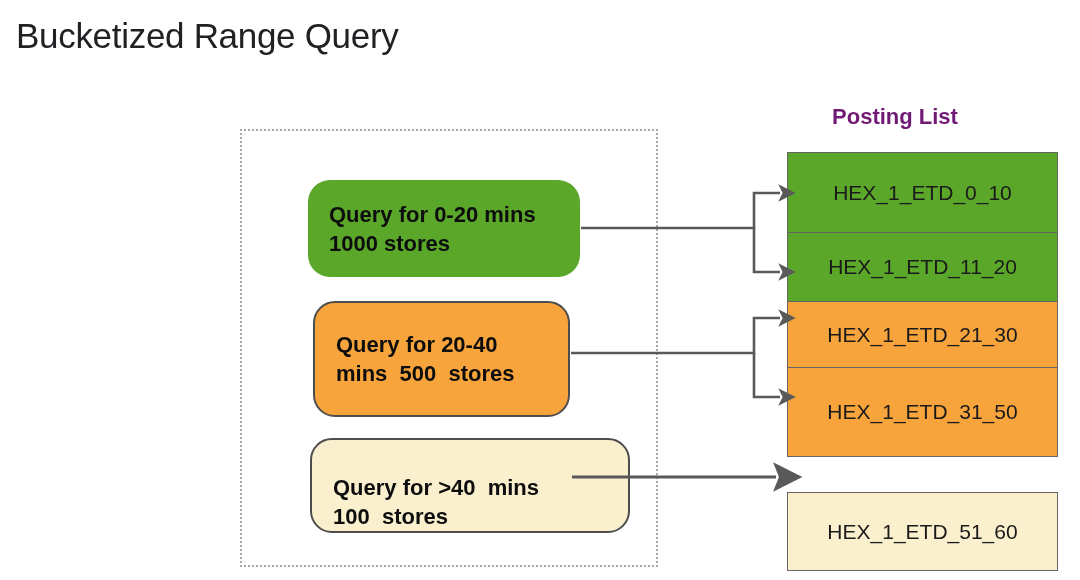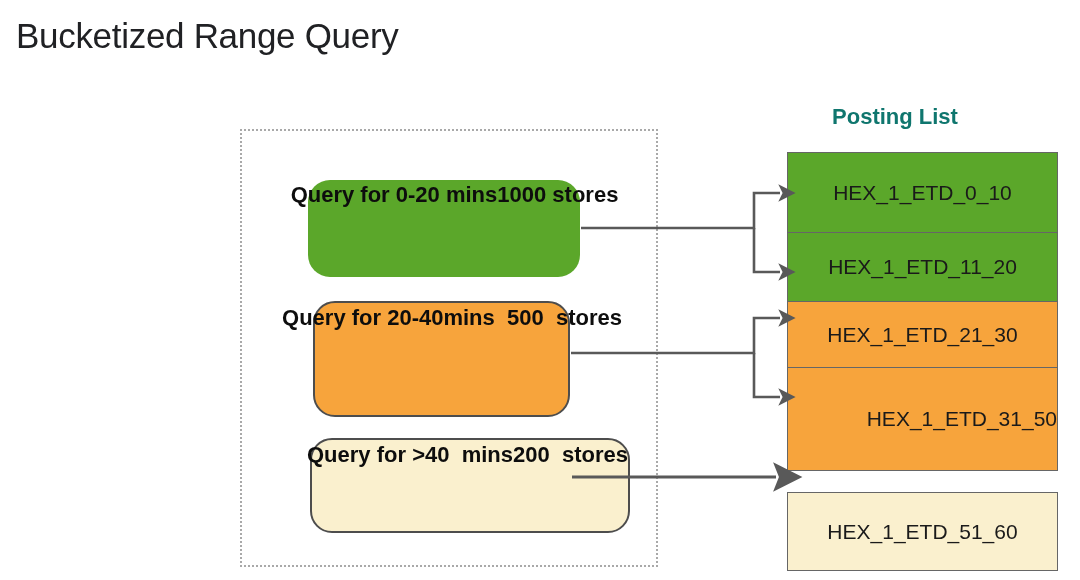--- a/index.html
+++ b/index.html
@@ -28,59 +28,59 @@
     width: 418px;
     height: 438px;
     border: 2px dotted #a9a9a9;
     box-sizing: border-box;
   }
   .qbox {
     position: absolute;
     box-sizing: border-box;
     border-radius: 22px;
     display: flex;
-    flex-direction: row;
+    flex-direction: column;
     justify-content: center;
     padding-left: 21px;
     font-size: 22px;
     font-weight: 700;
     color: #0d0d0d;
     line-height: 29px;
   }
   .qline { white-space: pre; }
   .q1 { left: 308px; top: 180px; width: 272px; height: 97px; }
   .q2 { left: 313px; top: 301px; width: 257px; height: 116px; border: 2px solid #4d4d4d; }
   .q3 { left: 310px; top: 438px; width: 320px; height: 95px; border: 2px solid #4d4d4d; justify-content: flex-end; }
   .plist-header {
     position: absolute;
     left: 760px;
     top: 104px;
     width: 270px;
     text-align: center;
     font-size: 22px;
     font-weight: 700;
-    color: #0f766e;
+    color: #701a75;
   }
   .prow {
     position: absolute;
     left: 787px;
     width: 271px;
     box-sizing: border-box;
     border: 1px solid #666666;
     display: flex;
     align-items: center;
     justify-content: center;
     font-size: 21px;
     font-weight: 400;
     color: #1a1a1a;
   }
   .p1 { top: 152px; height: 81px; }
   .p2 { top: 232px; height: 70px; }
   .p3 { top: 301px; height: 68px; }
-  .p4 { top: 367px; height: 104px; justify-content: flex-end; }
+  .p4 { top: 367px; height: 90px; }
   .p5 { top: 451px; height: 79px; margin-top: 41px; }
   .arrows {
     position: absolute;
     left: 0; top: 0;
     width: 1080px;
     height: 580px;
     pointer-events: none;
   }
   .arrows path.line {
     fill: none;
@@ -104,21 +104,21 @@
     <div class="qline">1000 stores</div>
   </div>
 
   <div class="qbox q2" style="background-color: rgb(247, 164, 60);">
     <div class="qline">Query for 20-40</div>
     <div class="qline">mins  500  stores</div>
   </div>
 
   <div class="qbox q3" style="background-color: rgb(250, 240, 206);">
     <div class="qline">Query for &gt;40  mins</div>
-    <div class="qline">200  stores</div>
+    <div class="qline">100  stores</div>
   </div>
 
   <div class="plist-header">Posting List</div>
 
   <div class="prow p1" style="background-color: rgb(91, 167, 42);">
     <span>HEX_1_ETD_0_10</span>
   </div>
   <div class="prow p2" style="background-color: rgb(91, 167, 42);">
     <span>HEX_1_ETD_11_20</span>
   </div>

